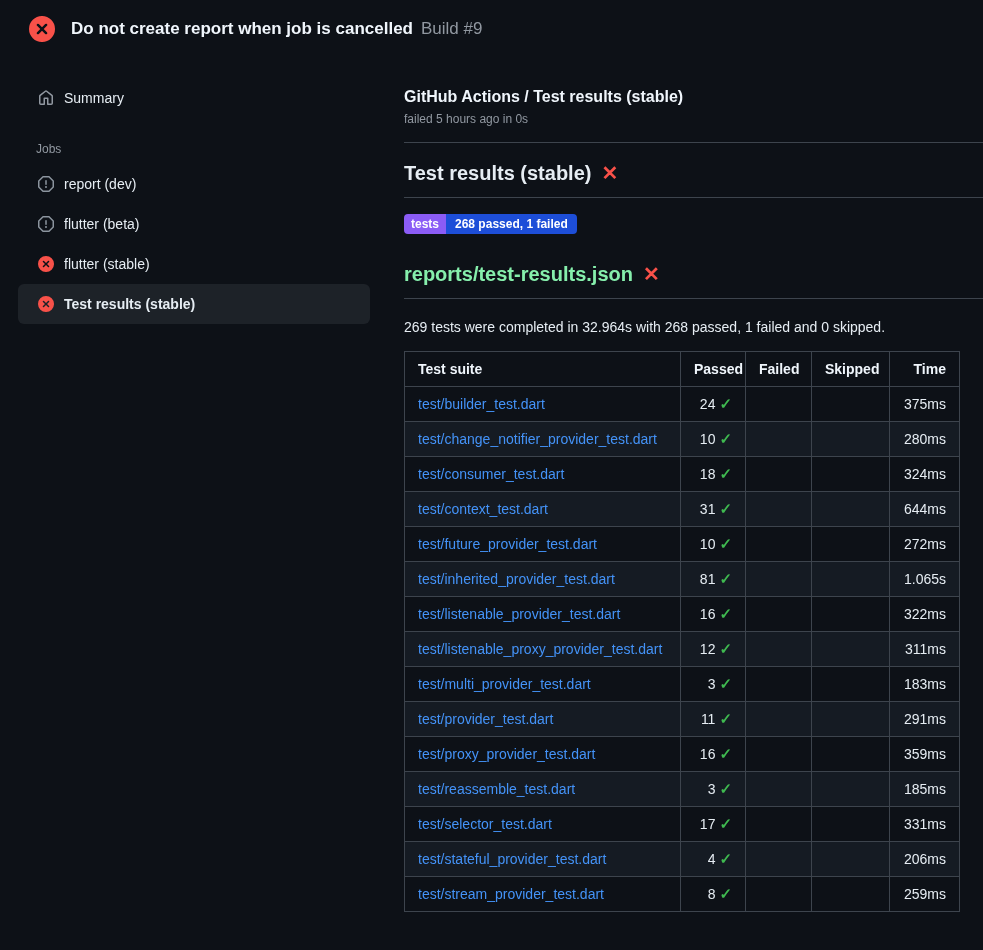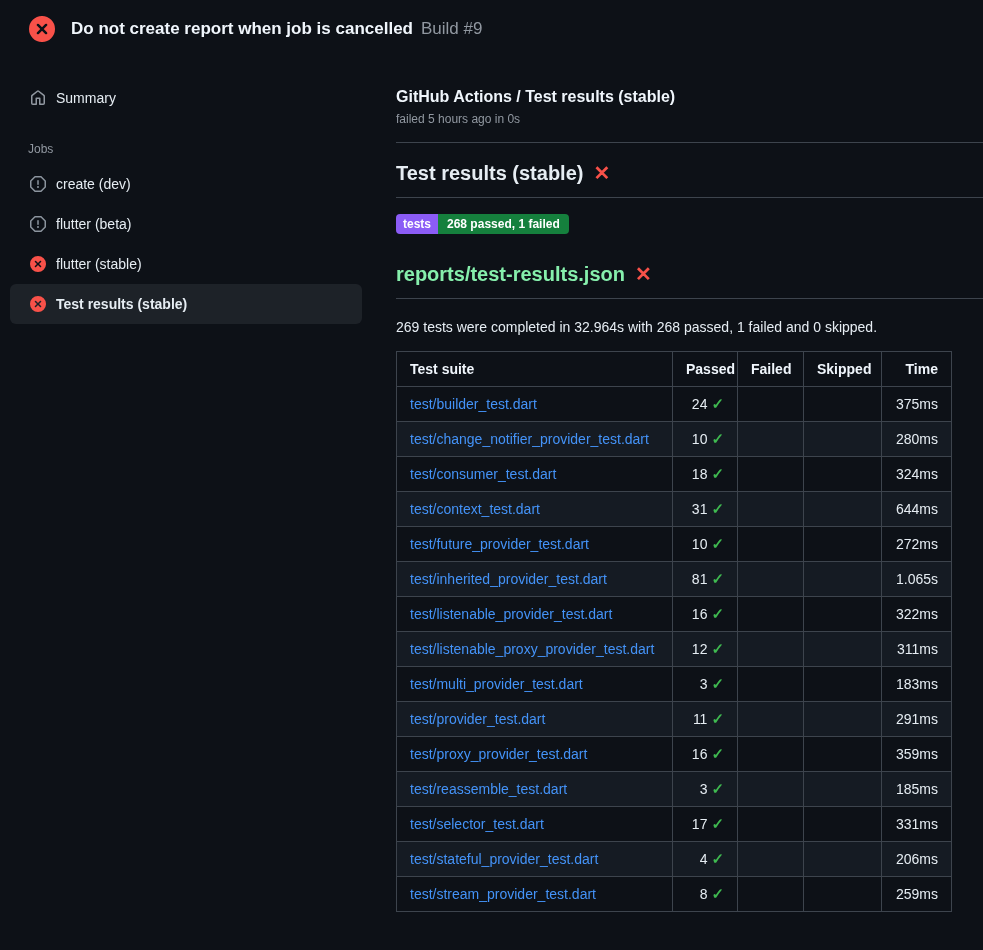--- a/index.html
+++ b/index.html
@@ -13,21 +13,21 @@
   
   .app-header {
     display:flex; align-items:center;
     height:58px; padding-left:29px;
   }
   .status-circle { width:26px; height:26px; flex:0 0 26px; }
   .app-title { margin-left:16px; font-size:17px; font-weight:700; color:#f0f6fc; }
   .app-build { margin-left:8px; font-size:17px; color:#9198a1; }
 
   
-  .content { display:flex; }
+  .content { display:flex;margin-left:8px; }
   .sidebar { width:380px; flex:0 0 380px; padding-top:20px; }
   .main { flex:1; padding:30px 0 0 16px; }
 
   
   .side-item {
     display:flex; align-items:center;
     height:40px; margin:0 18px 0 10px;
     padding-left:20px; border-radius:6px;
     cursor:pointer; color:#e6edf3;
   }
@@ -51,21 +51,21 @@
     display:flex; align-items:center; gap:10px;
   }
   .heading-fail { color:#f85149; font-weight:700; font-size:20px; }
 
   .badge {
     display:inline-flex; margin-top:16px;
     border-radius:4px; overflow:hidden;
     font-size:12px; font-weight:600; line-height:14px;
   }
   .badge .k { background:#8b5cf6; color:#fff; padding:3px 7px; }
-  .badge .v { background:#15803d; color:#fff; padding:3px 9px; }
+  .badge .v { background:#1d4ed8; color:#fff; padding:3px 9px; }
 
   h2.report-heading { margin-top:28px; }
   h2.report-heading a { color:#86efac; text-decoration:none; }
 
   .summary-line { margin-top:20px; font-size:14px; color:#e6edf3; }
   .summary-line b { font-weight:400; }
 
   
   table.results {
     margin-top:16px; border-collapse:collapse;
@@ -108,21 +108,21 @@
       <span>Summary</span>
     </div>
     <div class="jobs-heading">Jobs</div>
     <div id="jobs-list">
         <div class="side-item">
           <span class="ico">
             <svg width="16" height="16" viewBox="0 0 16 16" fill="#8b949e">
               <path d="M4.47.22A.749.749 0 0 1 5 0h6c.199 0 .389.079.53.22l4.25 4.25c.141.14.22.331.22.53v6a.749.749 0 0 1-.22.53l-4.25 4.25a.749.749 0 0 1-.53.22H5a.749.749 0 0 1-.53-.22L.22 11.53A.749.749 0 0 1 0 11V5c0-.199.079-.389.22-.53Zm.84 1.28L1.5 5.31v5.38l3.81 3.81h5.38l3.81-3.81V5.31L10.69 1.5ZM8 4a.75.75 0 0 1 .75.75v3.5a.75.75 0 0 1-1.5 0v-3.5A.75.75 0 0 1 8 4Zm0 8a1 1 0 1 1 0-2 1 1 0 0 1 0 2Z"></path>
             </svg>
           </span>
-          <span>create (dev)</span>
+          <span>report (dev)</span>
         </div>
         <div class="side-item">
           <span class="ico">
             <svg width="16" height="16" viewBox="0 0 16 16" fill="#8b949e">
               <path d="M4.47.22A.749.749 0 0 1 5 0h6c.199 0 .389.079.53.22l4.25 4.25c.141.14.22.331.22.53v6a.749.749 0 0 1-.22.53l-4.25 4.25a.749.749 0 0 1-.53.22H5a.749.749 0 0 1-.53-.22L.22 11.53A.749.749 0 0 1 0 11V5c0-.199.079-.389.22-.53Zm.84 1.28L1.5 5.31v5.38l3.81 3.81h5.38l3.81-3.81V5.31L10.69 1.5ZM8 4a.75.75 0 0 1 .75.75v3.5a.75.75 0 0 1-1.5 0v-3.5A.75.75 0 0 1 8 4Zm0 8a1 1 0 1 1 0-2 1 1 0 0 1 0 2Z"></path>
             </svg>
           </span>
           <span>flutter (beta)</span>
         </div>
         <div class="side-item">

